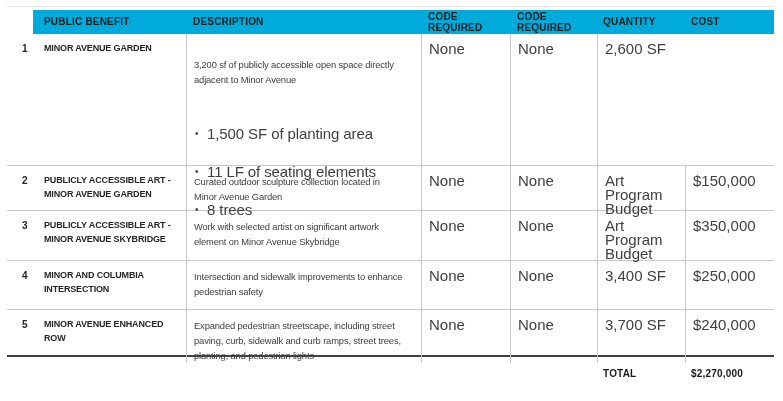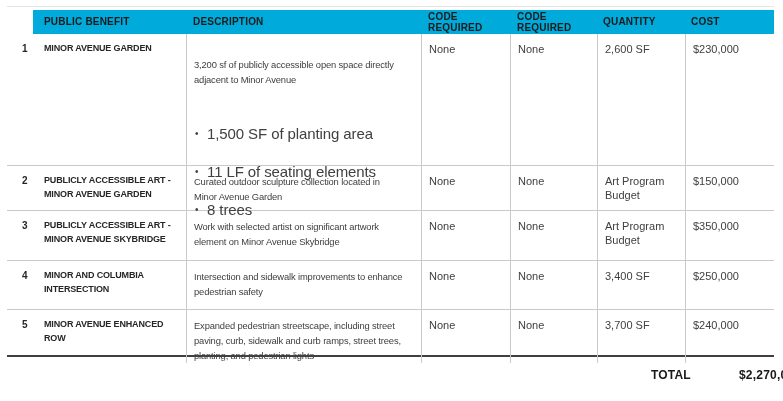--- a/index.html
+++ b/index.html
@@ -32,35 +32,35 @@
   .r4 { height:49px; } .r5 { height:46px; }
 
   .c { padding:8px 4px 0 7px; font-size:10px; line-height:14px; white-space:pre-line; }
   .c.vline { border-left:1px solid #c9c9c9; }
   .c.num { padding-left:15px; font-weight:bold; color:#262626; }
   .c.benefit {
     padding-left:11px; padding-right:0; font-weight:bold; color:#262626;
     font-size:9px; line-height:13.5px; letter-spacing:-0.15px;
   }
   .c.desc { font-size:9.4px; line-height:15px; letter-spacing:-0.15px; }
-  .c.plain { font-size:11px; line-height:14px; }
+  .c.plain { font-size:15px; line-height:14px; }
 
   
   .bullets { list-style:none; margin-top:10px; }
   .bullets li {
     position:relative; padding-left:13px; margin-bottom:10px;
     font-size:15px; line-height:13px; letter-spacing:-0.1px;
   }
   .bullets li::before {
     content:"\2022"; position:absolute; left:1px; top:0;
     font-size:10px; color:#404040;
   }
 
   
-  .trow .tc { padding:11px 0 0 6px; font-weight:bold; font-size:12px; color:#1a1a1a; letter-spacing:0.2px;margin-left:48px; }
+  .trow .tc { padding:11px 0 0 6px; font-weight:bold; font-size:10px; color:#1a1a1a; letter-spacing:0.2px; }
 </style>
 </head>
 <body>
 
 <div class="tbl">
   <div class="topline"></div>
 
   <div class="grid thead">
     <div class="corner"></div>
     <div class="hcell h-benefit">PUBLIC BENEFIT</div>
@@ -83,21 +83,20 @@
 adjacent to Minor Avenue</div>
         <ul class="bullets">
           <li>1,500 SF of planting area</li>
           <li>11 LF of seating elements</li>
           <li>8 trees</li>
         </ul>
       </div>
       <div class="c plain vline">None</div>
       <div class="c plain vline">None</div>
       <div class="c plain vline">2,600 SF</div>
-      <div class="c plain vline">$230,000</div>
     </div>
 
     <div class="grid brow r2">
       <div class="c num">2</div>
       <div class="c benefit">PUBLICLY ACCESSIBLE ART -
 MINOR AVENUE GARDEN</div>
       <div class="c desc vline">Curated outdoor sculpture collection located in
 Minor Avenue Garden</div>
       <div class="c plain vline">None</div>
       <div class="c plain vline">None</div>

